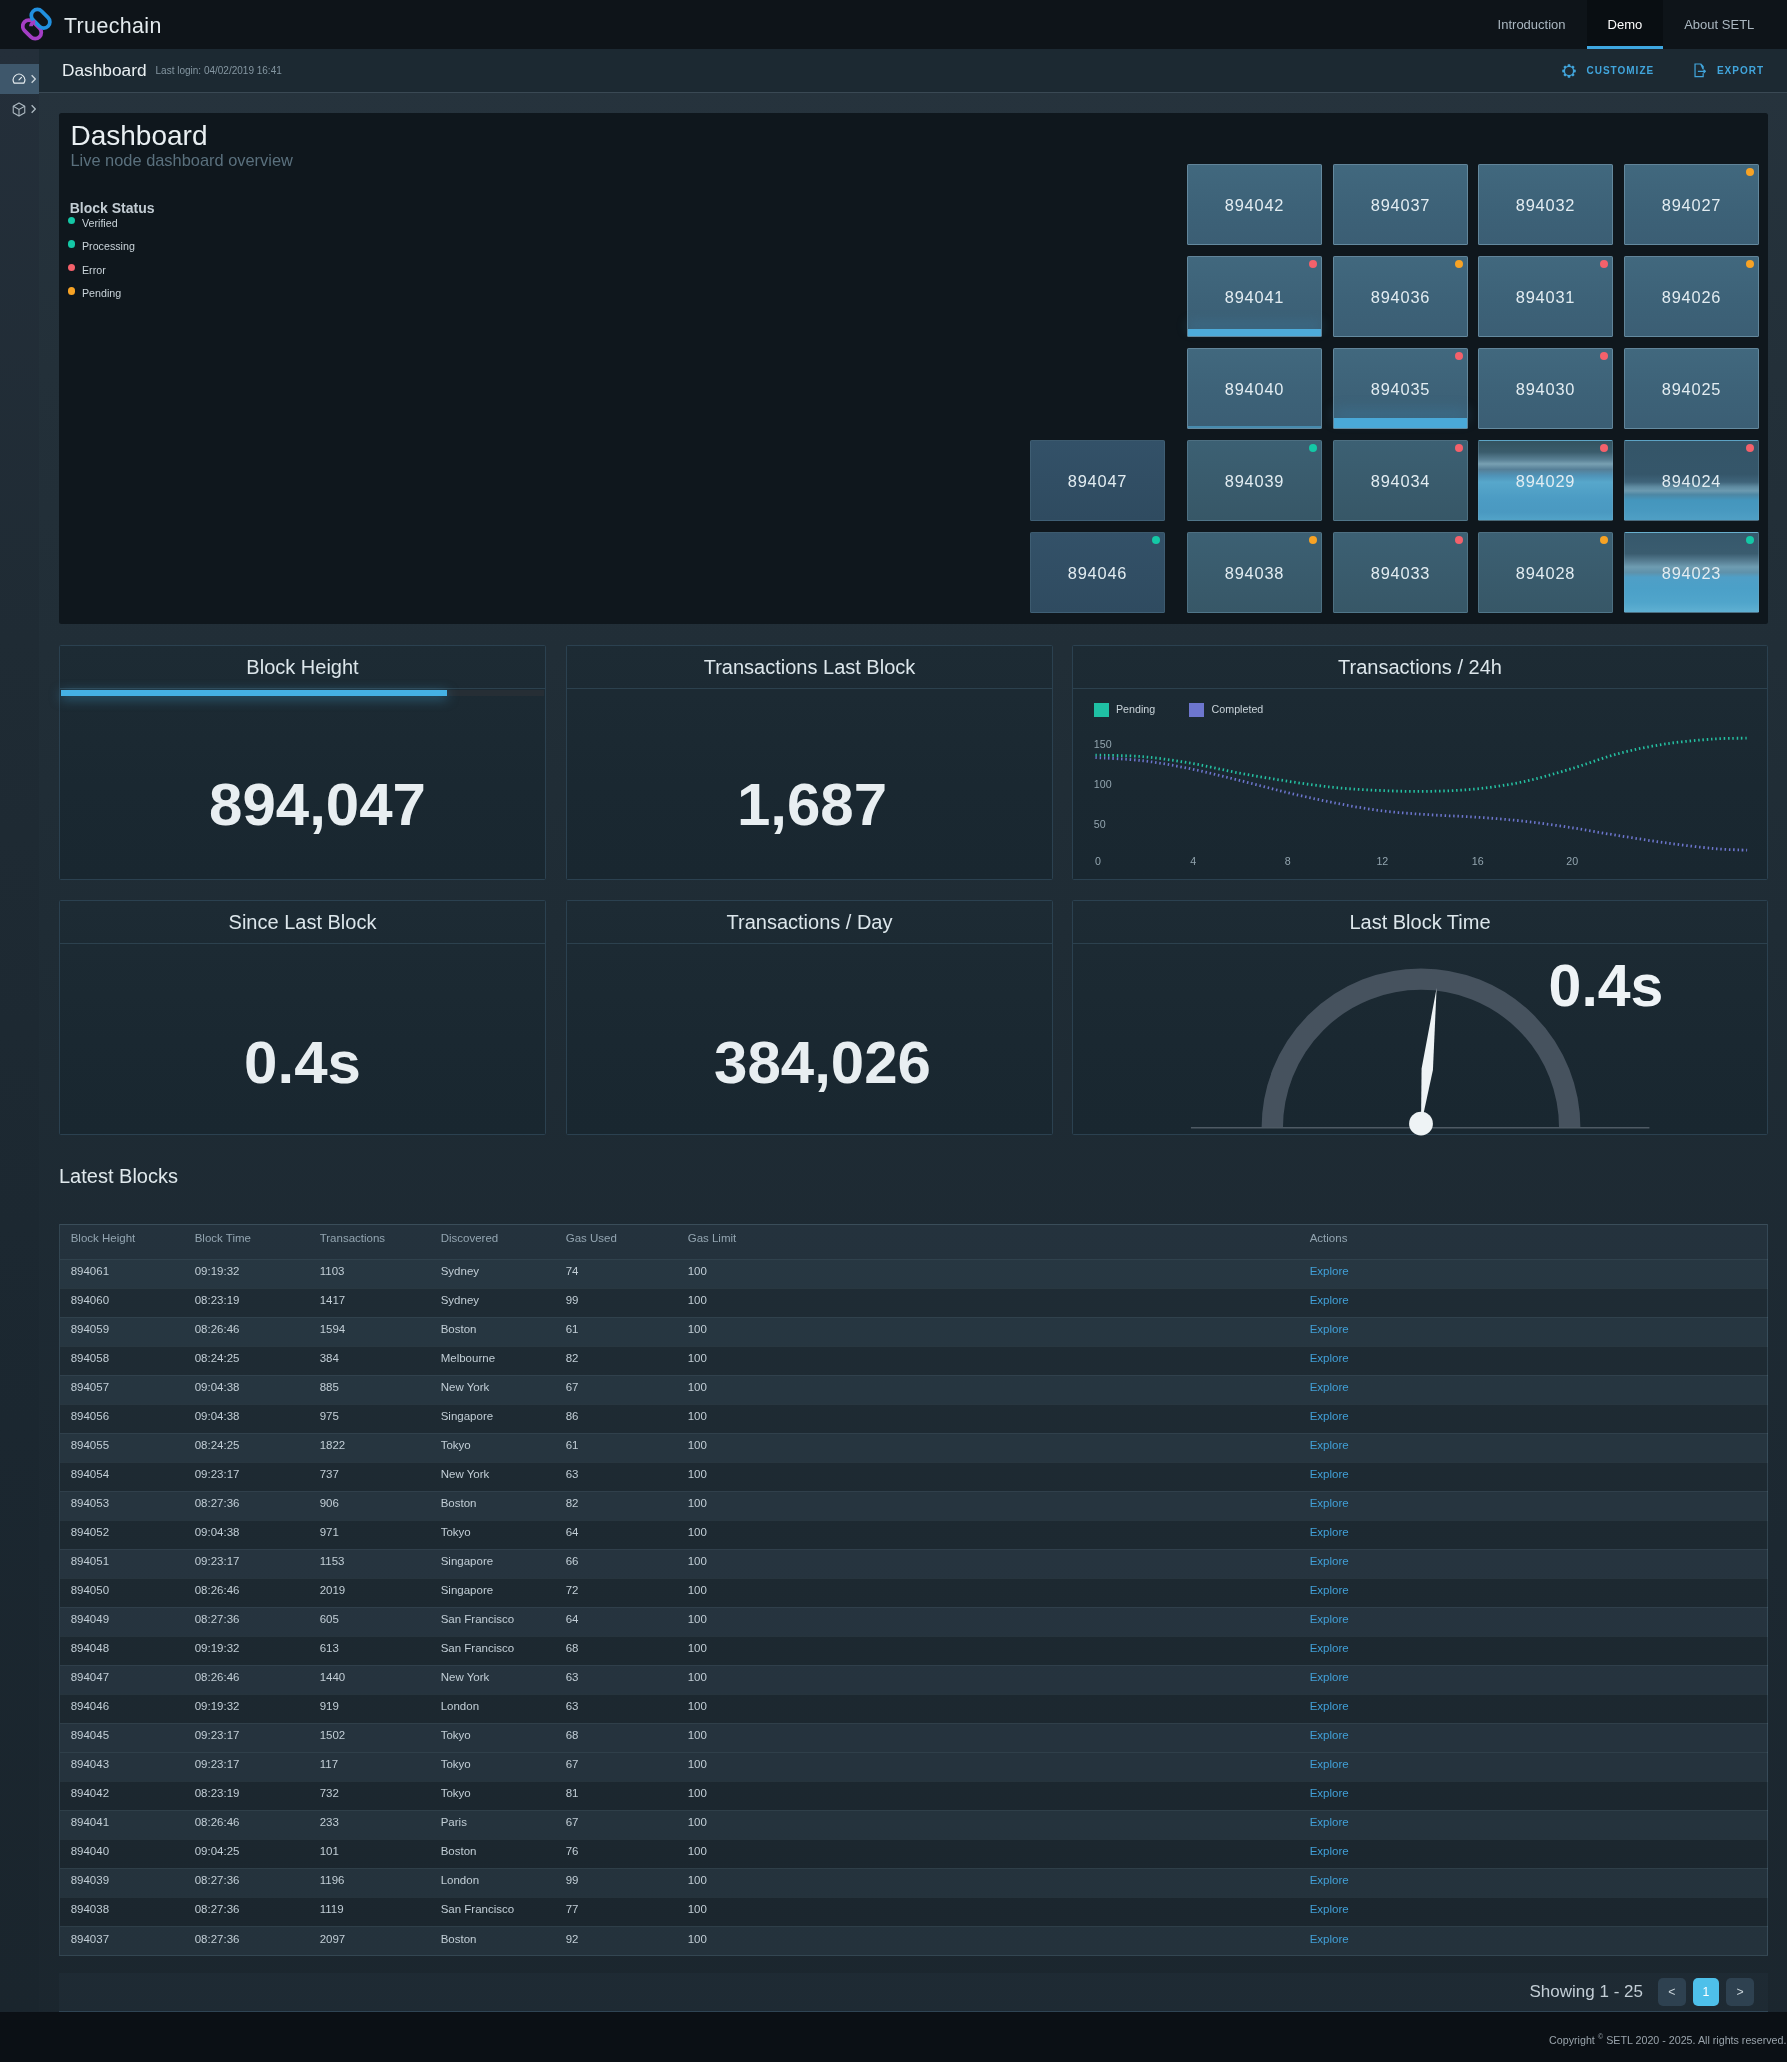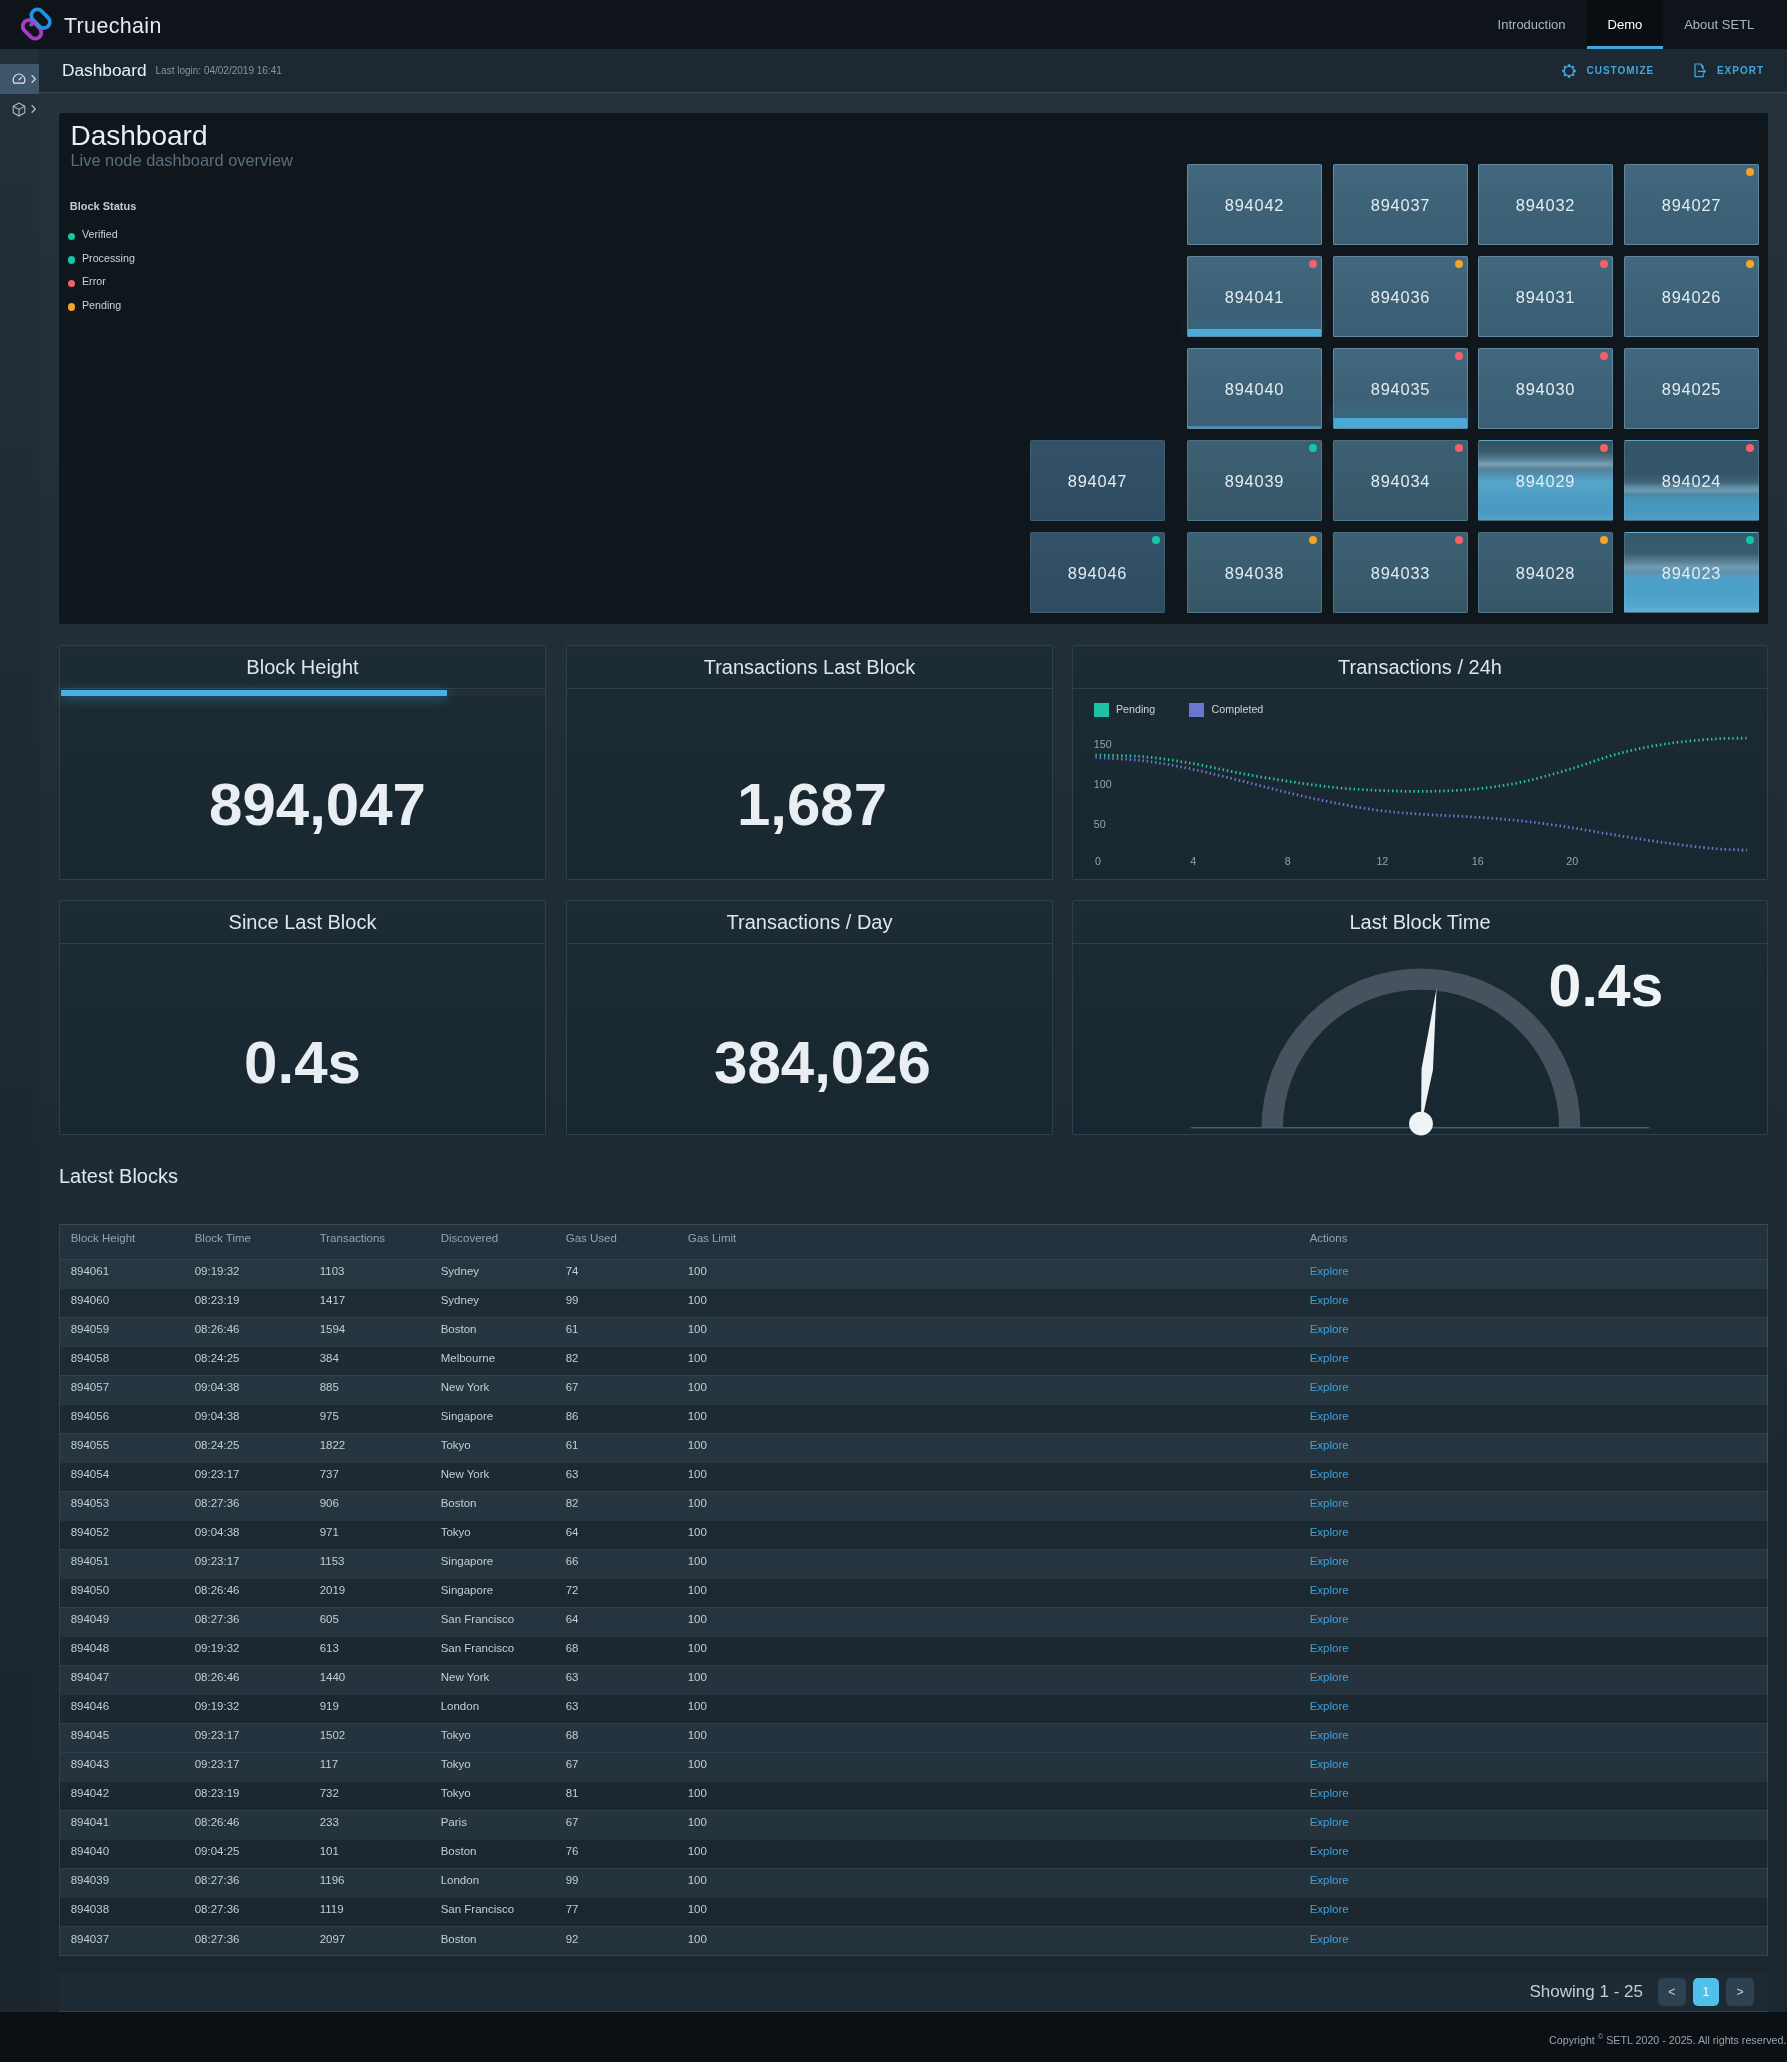--- a/index.html
+++ b/index.html
@@ -33,23 +33,23 @@
   background:linear-gradient(180deg,#242f3a 0%,#1f2b34 30%,#1b2730 70%,#1a252d 100%); }
 .sidebar .item { position:absolute; left:0; width:39px; height:30px; display:flex; align-items:center; }
 .sidebar .item.active { background:#3e576b; }
 .sidebar .item svg { margin-left:12.3px; }
 .sidebar .item .chev { margin-left:3.3px; }
 
 .panel { position:absolute; left:59px; top:113px; width:1709px; height:511px;
   background:#0f171d; border-radius:2.5px; }
 .panel .ptitle { position:absolute; left:11.5px; top:9px; font-size:28px; color:#e9eff2; line-height:1; }
 .panel .psub { position:absolute; left:11.5px; top:39px; font-size:16.4px; color:#5a707d; line-height:1; }
-.panel .bslabel { position:absolute; left:10.7px; top:87px; font-size:11px; font-weight:700; color:#c2ccd3; }
+.panel .bslabel { position:absolute; left:10.7px; top:87px; font-size:14px; font-weight:700; color:#c2ccd3; }
 .legend { position:absolute; left:9px; top:104px; }
-.legend .li { height:23.4px; display:flex; align-items:flex-end; font-size:10.7px; color:#c9d3d9; }
+.legend .li { height:23.4px; display:flex; align-items:flex-start; font-size:10.7px; color:#c9d3d9; }
 .legend .li i { width:7.4px; height:7.4px; border-radius:50%; margin-right:6.6px; }
 .tiles { position:absolute; left:971px; top:51px; width:729px; height:449px; }
 .tile { position:absolute; width:135px; height:81px; border-radius:1.6px; text-align:center; }
 .tile span { line-height:81px; font-size:16.4px; letter-spacing:0.8px; color:#e2ecf1; }
 .tile .dot { position:absolute; right:4.1px; top:3.3px; width:8.2px; height:8.2px; border-radius:50%; }
 .dot.red { background:#f4616b; }
 .dot.orange { background:#f7a325; }
 .dot.teal { background:#14c8a6; }
 .tile.s13 { background:linear-gradient(180deg,#41687e 0%,#3d6278 55%,#3b5e74 100%);
   border:0.8px solid rgba(150,185,205,.42); }

